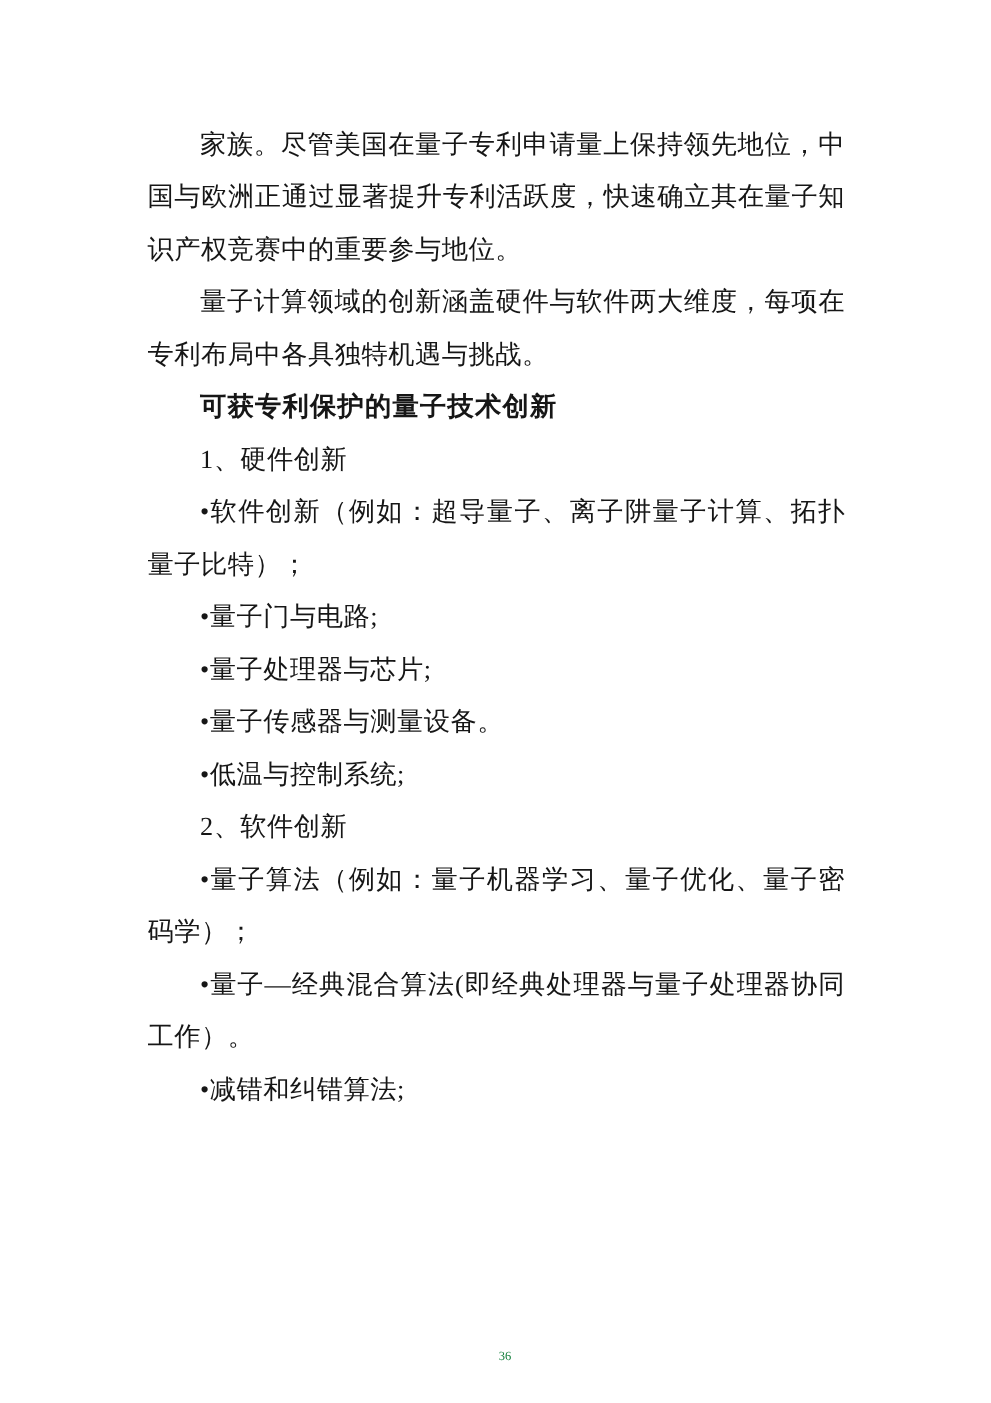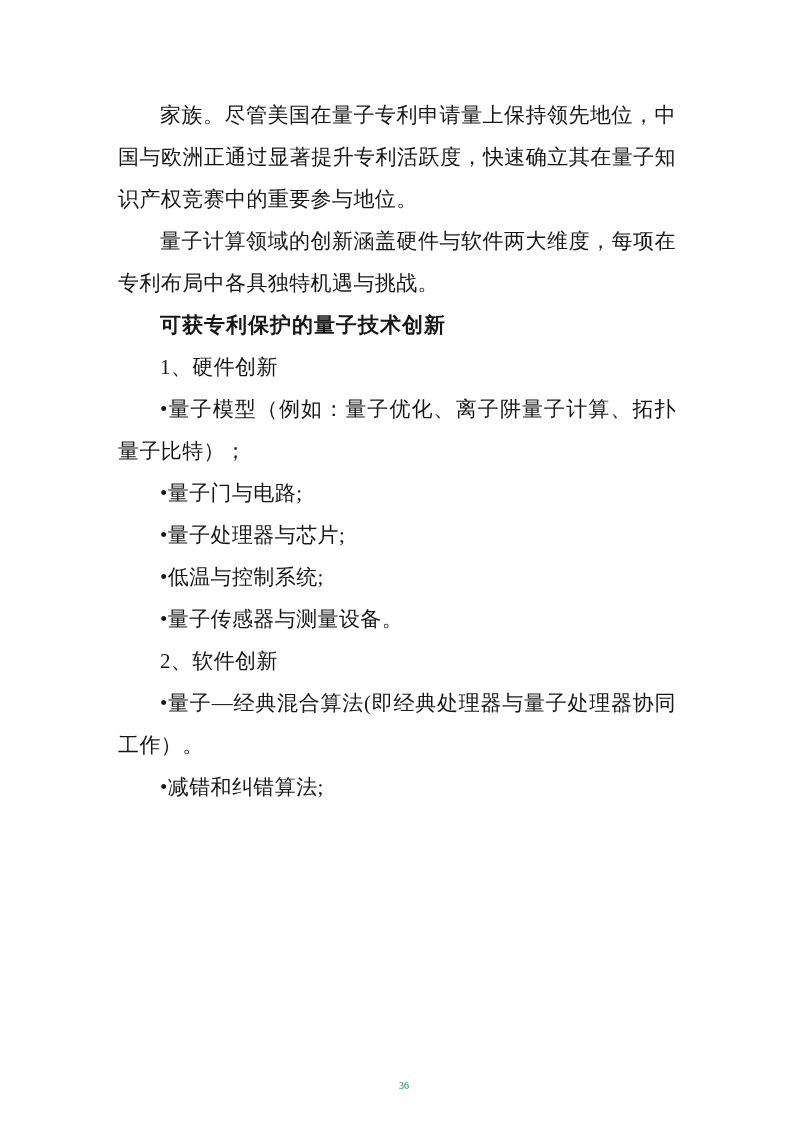--- a/index.html
+++ b/index.html
@@ -57,23 +57,24 @@
 </style>
 </head>
 <body>
 
 <div class="page">
   <div class="doc-body">
       <p class="para">家族。尽管美国在量子专利申请量上保持领先地位，中国与欧洲正通过显著提升专利活跃度，快速确立其在量子知识产权竞赛中的重要参与地位。</p>
       <p class="para">量子计算领域的创新涵盖硬件与软件两大维度，每项在专利布局中各具独特机遇与挑战。</p>
       <p class="para heading">可获专利保护的量子技术创新</p>
       <p class="para">1、硬件创新</p>
-      <p class="para">•量子模型（例如：量子优化、离子阱量子计算、拓扑量子比特）；</p>
+      <p class="para">•软件创新（例如：超导量子、离子阱量子计算、拓扑量子比特）；</p>
       <p class="para">•量子门与电路;</p>
       <p class="para">•量子处理器与芯片;</p>
+      <p class="para">•量子传感器与测量设备。</p>
       <p class="para">•低温与控制系统;</p>
-      <p class="para">•量子传感器与测量设备。</p>
       <p class="para">2、软件创新</p>
+      <p class="para">•量子算法（例如：量子机器学习、量子优化、量子密码学）；</p>
       <p class="para">•量子—经典混合算法(即经典处理器与量子处理器协同工作）。</p>
       <p class="para">•减错和纠错算法;</p>
     </div>
   <div class="page-footer">36</div>
 </div>
 
 </body></html>

